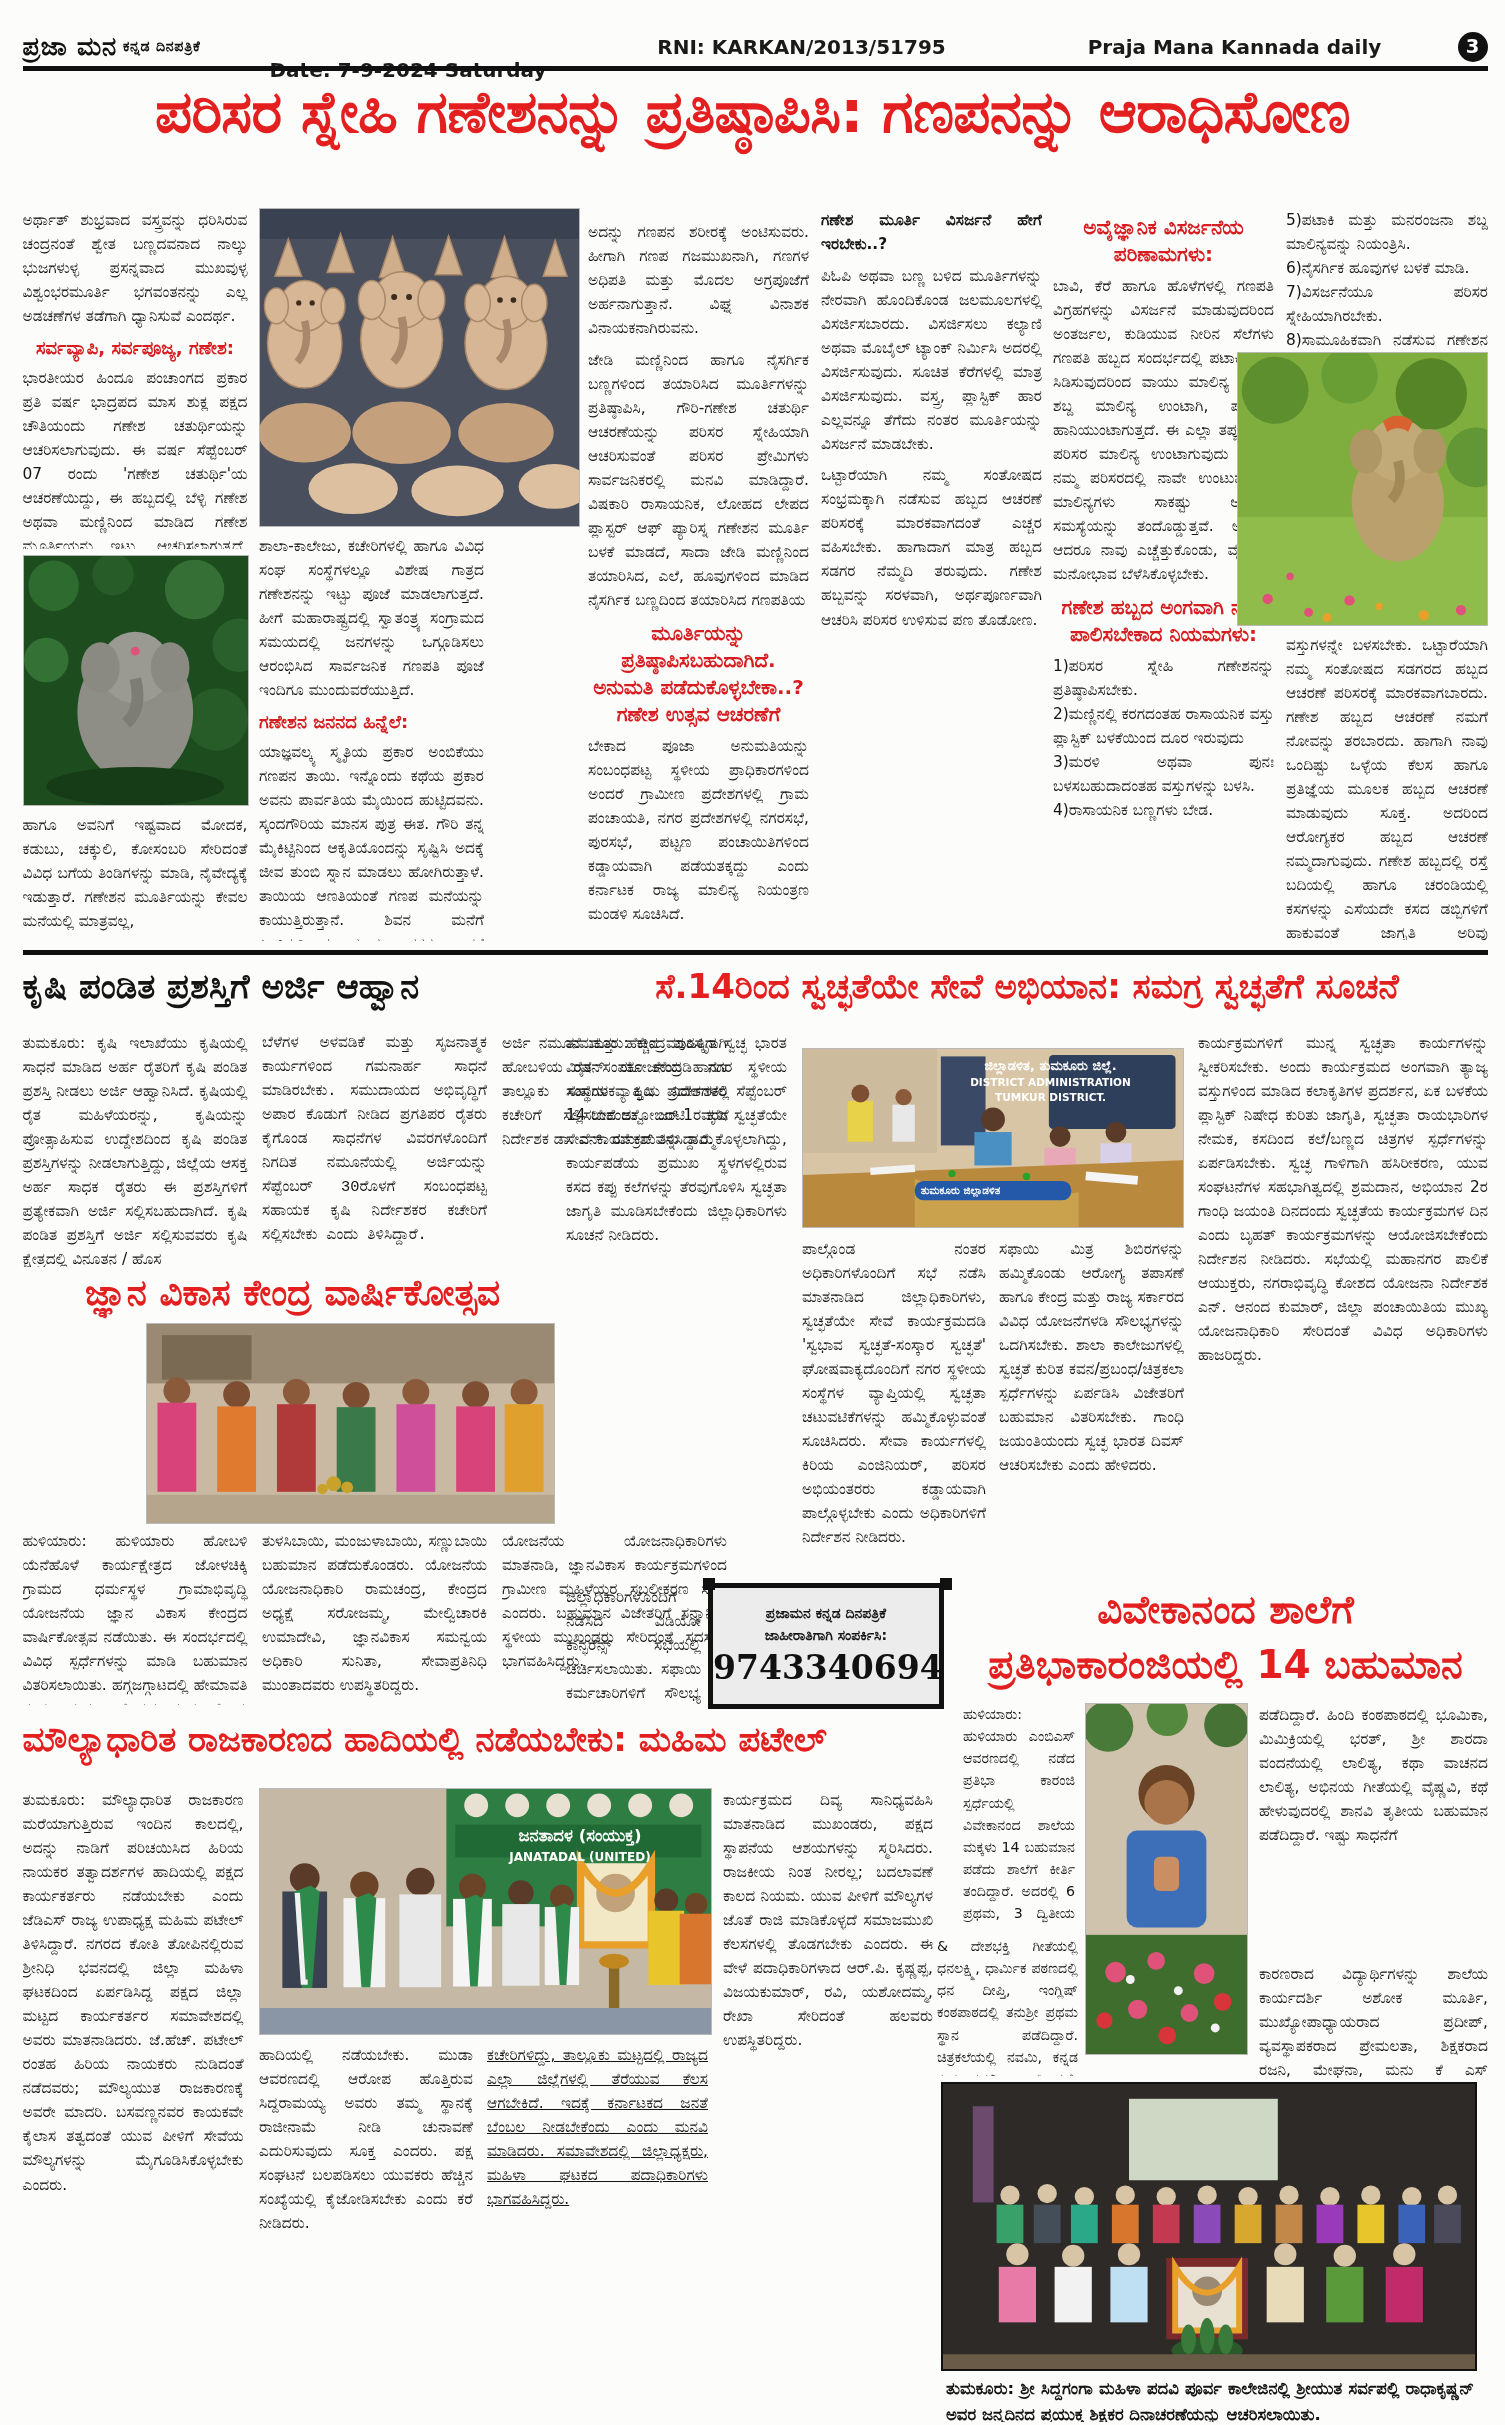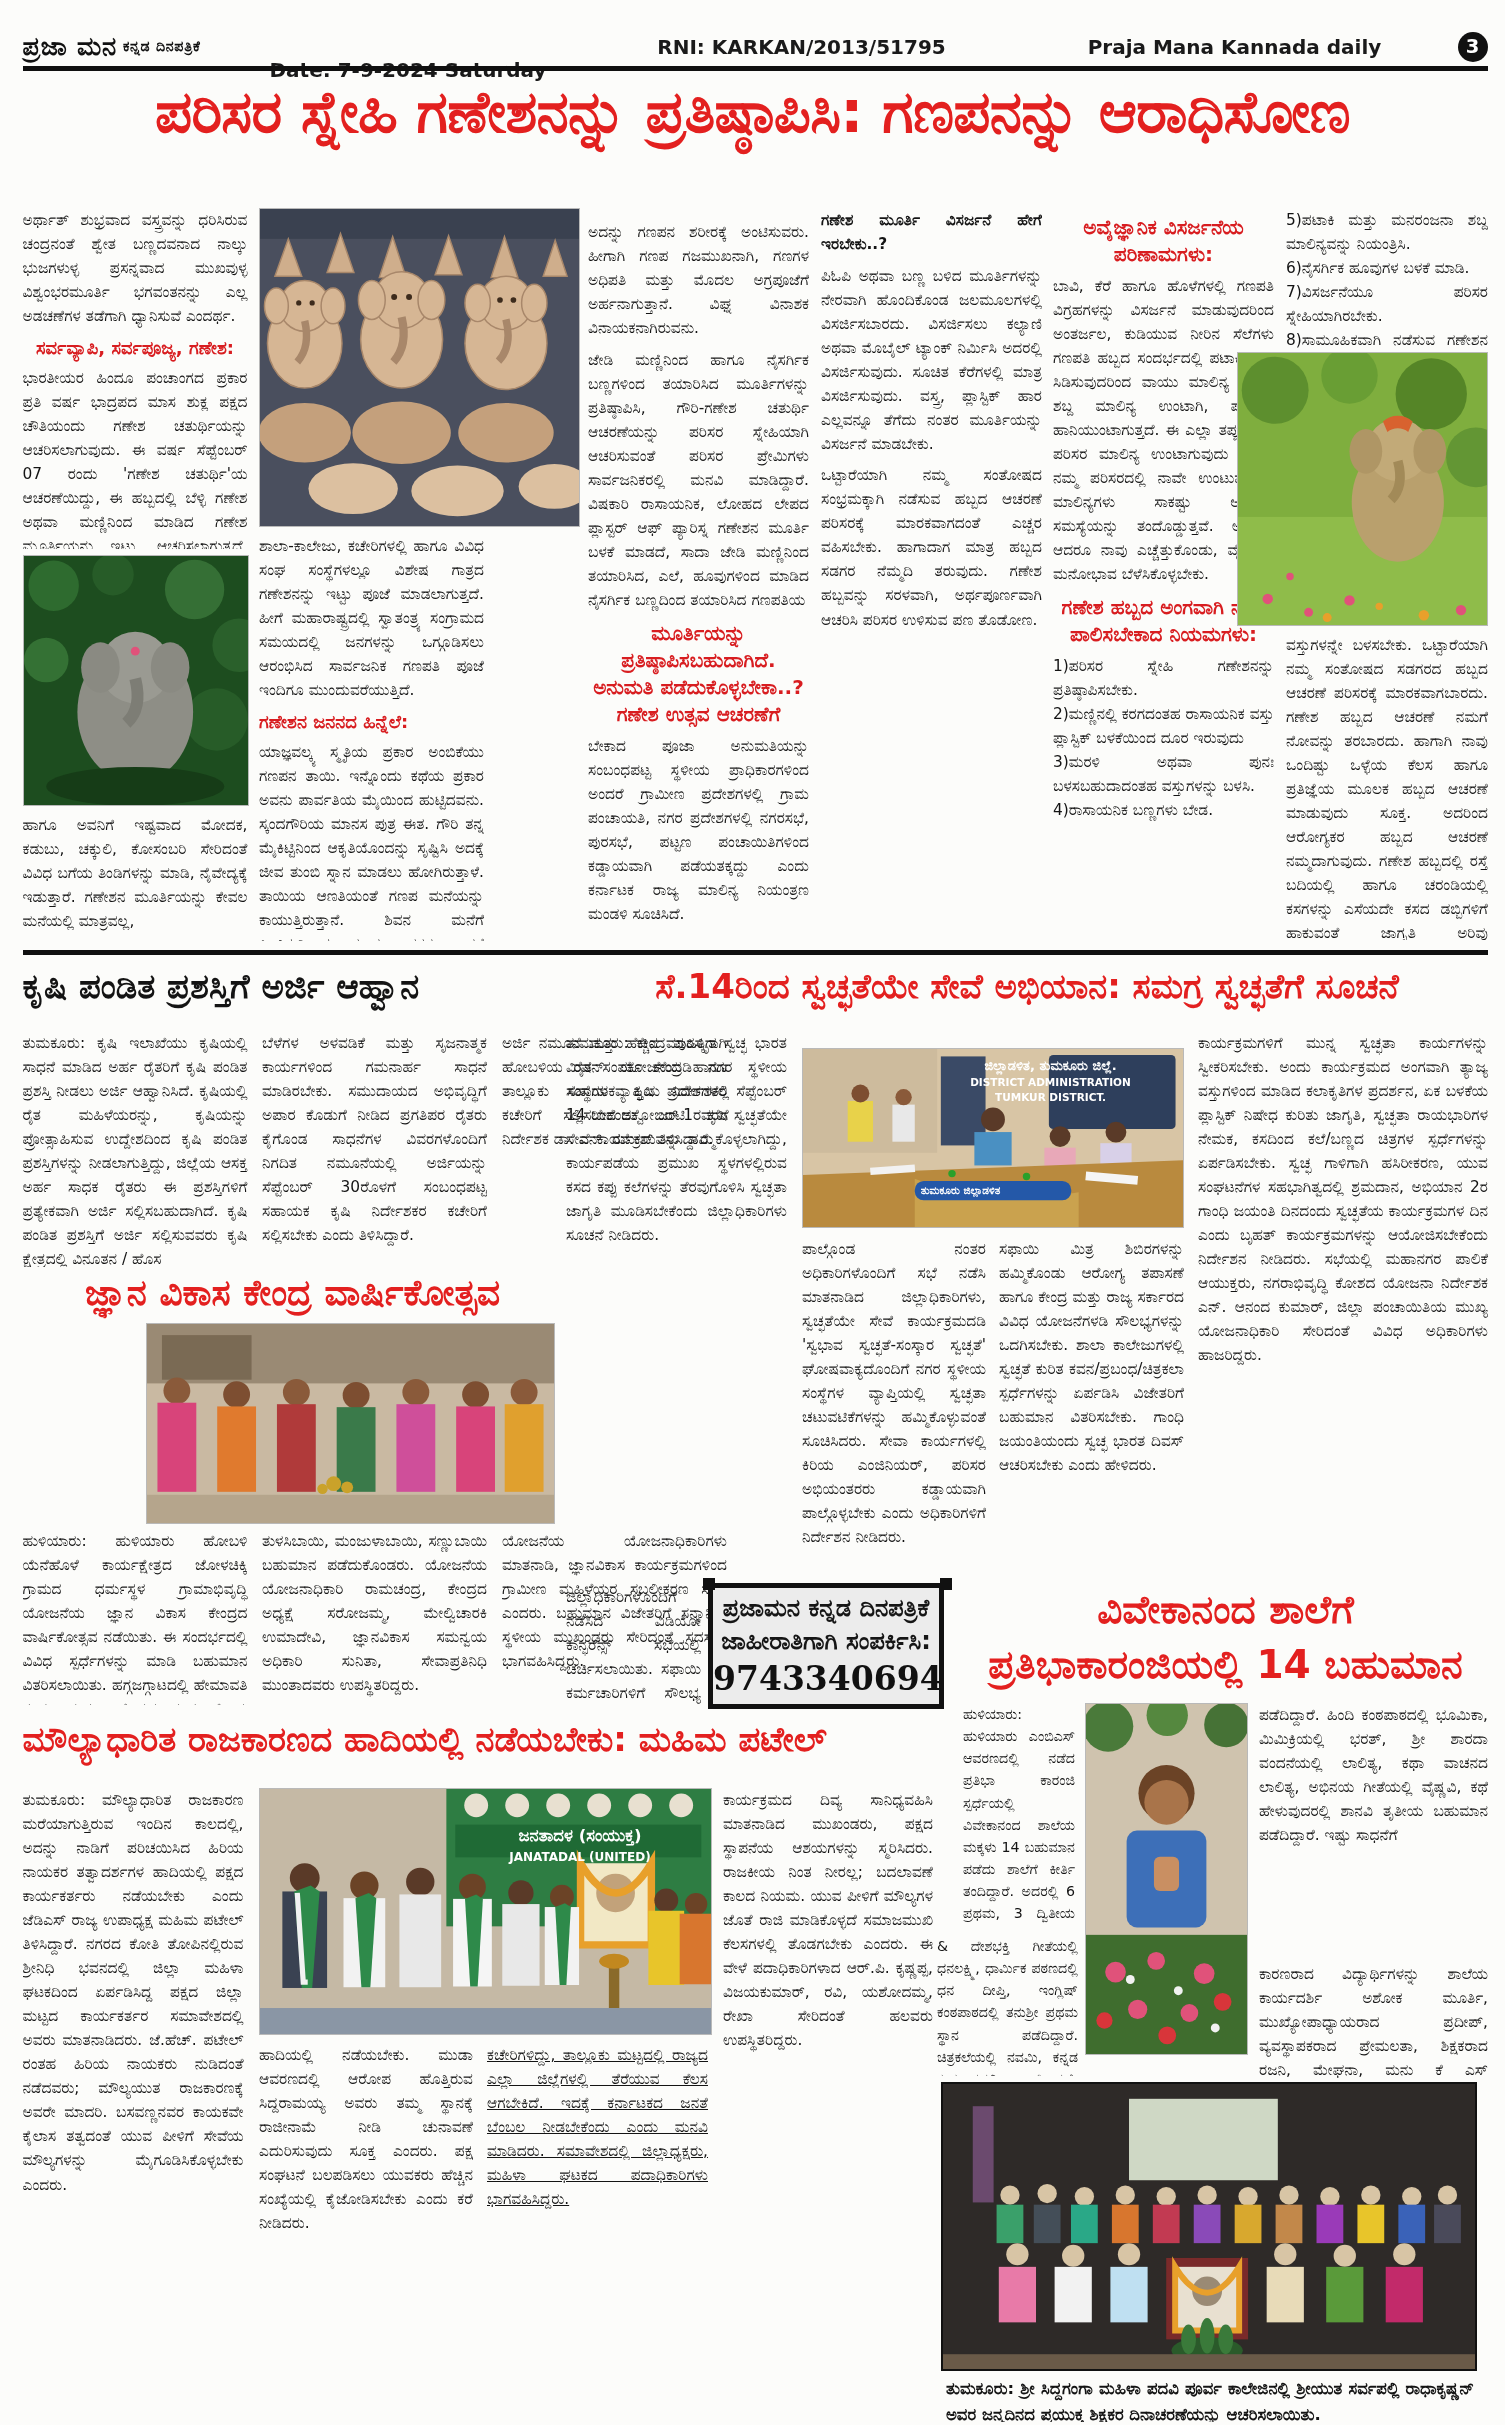--- a/index.html
+++ b/index.html
@@ -26,21 +26,21 @@
   .red-sub{color:#d81d20;font-weight:bold;text-align:center;font-size:18px;line-height:1.35;margin:6px 0;white-space:pre-line;}
   .bold-lead{font-weight:bold;}
   .prelines{white-space:pre-line;}
   
   .photo{overflow:hidden;border:0.7px solid #b9b9b9;box-sizing:border-box;background:#888;}
   .photo svg{display:block;width:100%;height:100%;}
   .ph-label{position:absolute;color:#fff;font-weight:bold;text-align:center;width:100%;}
   
   .ad-box{border:5.2px solid #111;background:#ececec;box-sizing:border-box;text-align:center;
     display:flex;flex-direction:column;justify-content:center;gap:4.5px;position:absolute;}
-  .ad-line{font-size:24px;font-weight:bold;color:#161616;}
+  .ad-line{font-size:14px;font-weight:bold;color:#161616;}
   .ad-phone{font-size:33px;font-weight:bold;color:#111;font-family:"DejaVu Serif","Liberation Serif",serif;}
   .notch{width:12px;height:12px;background:#111;position:absolute;}
 </style>
 </head>
 <body>
 
 <div class="abs" style="left:22.5px;top:30px;width:1465px;height:33px;display:flex;align-items:center;">
   <div class="mast-logo" style="width:247px;">
     <span>ಪ್ರಜಾ ಮನ</span>
     <span class="mast-sub">ಕನ್ನಡ ದಿನಪತ್ರಿಕೆ</span>
@@ -202,21 +202,21 @@
 <div class="abs col" style="left:1286px;top:633px;width:202px;height:307px;">
   <p>ವಸ್ತುಗಳನ್ನೇ ಬಳಸಬೇಕು. ಒಟ್ಟಾರೆಯಾಗಿ ನಮ್ಮ ಸಂತೋಷದ ಸಡಗರದ ಹಬ್ಬದ ಆಚರಣೆ ಪರಿಸರಕ್ಕೆ ಮಾರಕವಾಗಬಾರದು. ಗಣೇಶ ಹಬ್ಬದ ಆಚರಣೆ ನಮಗೆ ನೋವನ್ನು ತರಬಾರದು. ಹಾಗಾಗಿ ನಾವು ಒಂದಿಷ್ಟು ಒಳ್ಳೆಯ ಕೆಲಸ ಹಾಗೂ ಪ್ರತಿಜ್ಞೆಯ ಮೂಲಕ ಹಬ್ಬದ ಆಚರಣೆ ಮಾಡುವುದು ಸೂಕ್ತ. ಅದರಿಂದ ಆರೋಗ್ಯಕರ ಹಬ್ಬದ ಆಚರಣೆ ನಮ್ಮದಾಗುವುದು. ಗಣೇಶ ಹಬ್ಬದಲ್ಲಿ ರಸ್ತೆ ಬದಿಯಲ್ಲಿ ಹಾಗೂ ಚರಂಡಿಯಲ್ಲಿ ಕಸಗಳನ್ನು ಎಸೆಯದೇ ಕಸದ ಡಬ್ಬಿಗಳಿಗೆ ಹಾಕುವಂತೆ ಜಾಗೃತಿ ಅರಿವು ಮೂಡಿಸುವುದು ಪ್ರಜ್ಞಾವಂತ ನಾಗರಿಕರ ಕರ್ತವ್ಯವಾಗಬೇಕು. ಏನಂತೀರಿ..?</p>
 
 </div>
 
 <div class="abs rule" style="left:22.5px;top:950px;width:1465px;height:4.5px;"></div>
 
 <div class="abs sec-head black" style="left:22.5px;top:967px;width:532px;height:54px;font-size:34px;text-align:left;">ಕೃಷಿ ಪಂಡಿತ ಪ್ರಶಸ್ತಿಗೆ ಅರ್ಜಿ ಆಹ್ವಾನ</div>
 
 <div class="abs col" style="left:22.5px;top:1031px;width:225px;height:236px;">ತುಮಕೂರು: ಕೃಷಿ ಇಲಾಖೆಯು ಕೃಷಿಯಲ್ಲಿ ಸಾಧನೆ ಮಾಡಿದ ಅರ್ಹ ರೈತರಿಗೆ ಕೃಷಿ ಪಂಡಿತ ಪ್ರಶಸ್ತಿ ನೀಡಲು ಅರ್ಜಿ ಆಹ್ವಾನಿಸಿದೆ. ಕೃಷಿಯಲ್ಲಿ ರೈತ ಮಹಿಳೆಯರನ್ನು, ಕೃಷಿಯನ್ನು ಪ್ರೋತ್ಸಾಹಿಸುವ ಉದ್ದೇಶದಿಂದ ಕೃಷಿ ಪಂಡಿತ ಪ್ರಶಸ್ತಿಗಳನ್ನು ನೀಡಲಾಗುತ್ತಿದ್ದು, ಜಿಲ್ಲೆಯ ಆಸಕ್ತ ಅರ್ಹ ಸಾಧಕ ರೈತರು ಈ ಪ್ರಶಸ್ತಿಗಳಿಗೆ ಪ್ರತ್ಯೇಕವಾಗಿ ಅರ್ಜಿ ಸಲ್ಲಿಸಬಹುದಾಗಿದೆ. ಕೃಷಿ ಪಂಡಿತ ಪ್ರಶಸ್ತಿಗೆ ಅರ್ಜಿ ಸಲ್ಲಿಸುವವರು ಕೃಷಿ ಕ್ಷೇತ್ರದಲ್ಲಿ ವಿನೂತನ / ಹೊಸ</div>
-<div class="abs col" style="left:262px;top:1031px;width:225px;height:236px;">ಬೆಳೆಗಳ ಅಳವಡಿಕೆ ಮತ್ತು ಸೃಜನಾತ್ಮಕ ಕಾರ್ಯಗಳಿಂದ ಗಮನಾರ್ಹ ಸಾಧನೆ ಮಾಡಿರಬೇಕು. ಸಮುದಾಯದ ಅಭಿವೃದ್ಧಿಗೆ ಅಪಾರ ಕೊಡುಗೆ ನೀಡಿದ ಪ್ರಗತಿಪರ ರೈತರು ಕೈಗೊಂಡ ಸಾಧನೆಗಳ ವಿವರಗಳೊಂದಿಗೆ ನಿಗದಿತ ನಮೂನೆಯಲ್ಲಿ ಅರ್ಜಿಯನ್ನು ಸೆಪ್ಟೆಂಬರ್ 30ರೊಳಗೆ ಸಂಬಂಧಪಟ್ಟ ಸಹಾಯಕ ಕೃಷಿ ನಿರ್ದೇಶಕರ ಕಚೇರಿಗೆ ಸಲ್ಲಿಸಬೇಕು ಎಂದು ತಿಳಿಸಿದ್ದಾರೆ.</div>
+<div class="abs col" style="left:262px;top:1031px;width:225px;height:236px;font-family:Liberation Mono, monospace;">ಬೆಳೆಗಳ ಅಳವಡಿಕೆ ಮತ್ತು ಸೃಜನಾತ್ಮಕ ಕಾರ್ಯಗಳಿಂದ ಗಮನಾರ್ಹ ಸಾಧನೆ ಮಾಡಿರಬೇಕು. ಸಮುದಾಯದ ಅಭಿವೃದ್ಧಿಗೆ ಅಪಾರ ಕೊಡುಗೆ ನೀಡಿದ ಪ್ರಗತಿಪರ ರೈತರು ಕೈಗೊಂಡ ಸಾಧನೆಗಳ ವಿವರಗಳೊಂದಿಗೆ ನಿಗದಿತ ನಮೂನೆಯಲ್ಲಿ ಅರ್ಜಿಯನ್ನು ಸೆಪ್ಟೆಂಬರ್ 30ರೊಳಗೆ ಸಂಬಂಧಪಟ್ಟ ಸಹಾಯಕ ಕೃಷಿ ನಿರ್ದೇಶಕರ ಕಚೇರಿಗೆ ಸಲ್ಲಿಸಬೇಕು ಎಂದು ತಿಳಿಸಿದ್ದಾರೆ.</div>
 <div class="abs col" style="left:502px;top:1031px;width:225px;height:236px;">ಅರ್ಜಿ ನಮೂನೆ ಮತ್ತು ಹೆಚ್ಚಿನ ಮಾಹಿತಿಗಾಗಿ ಹೋಬಳಿಯ ರೈತ ಸಂಪರ್ಕ ಕೇಂದ್ರ ಹಾಗೂ ತಾಲ್ಲೂಕು ಸಹಾಯಕ ಕೃಷಿ ನಿರ್ದೇಶಕರ ಕಚೇರಿಗೆ ಸಲ್ಲಿಸಬೇಕೆಂದು ಜಂಟಿ ಕೃಷಿ ನಿರ್ದೇಶಕ ಡಾ. ಎನ್. ರಮೇಶ್ ತಿಳಿಸಿದ್ದಾರೆ.</div>
 
 <div class="abs sec-head" style="left:22.5px;top:1273px;width:540px;height:46px;font-size:36px;">ಜ್ಞಾನ ವಿಕಾಸ ಕೇಂದ್ರ ವಾರ್ಷಿಕೋತ್ಸವ</div>
 
 <div class="abs photo" style="left:146px;top:1323px;width:409px;height:201px;">
   <svg viewBox="0 0 545 268" preserveAspectRatio="none">
     <rect width="545" height="268" fill="#c9b9a2"></rect>
     <rect width="545" height="80" fill="#9a8a74"></rect>
     <rect x="20" y="15" width="120" height="60" fill="#7a6a54"></rect>
     <g>

